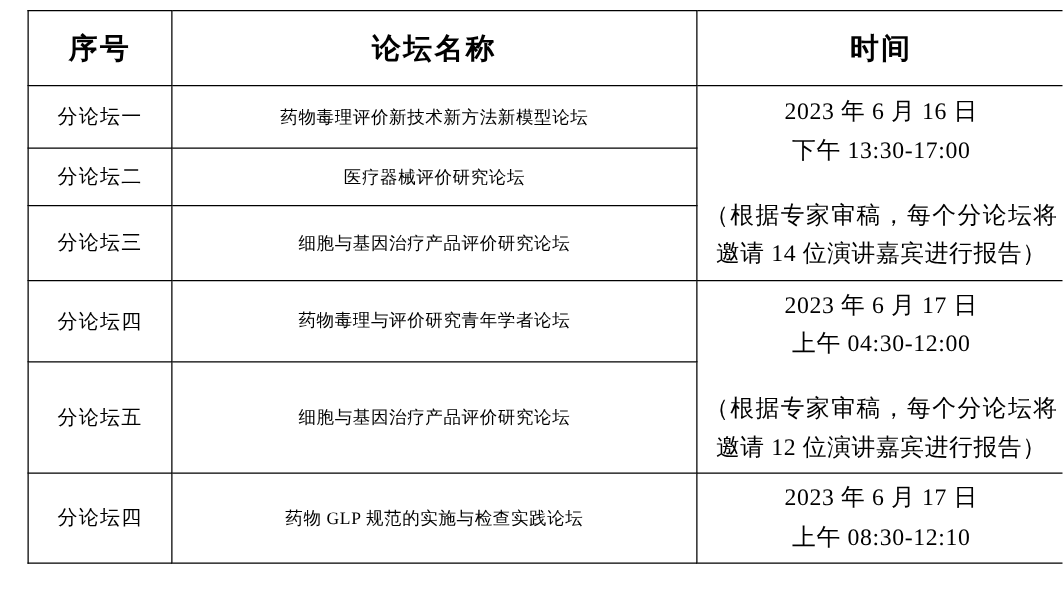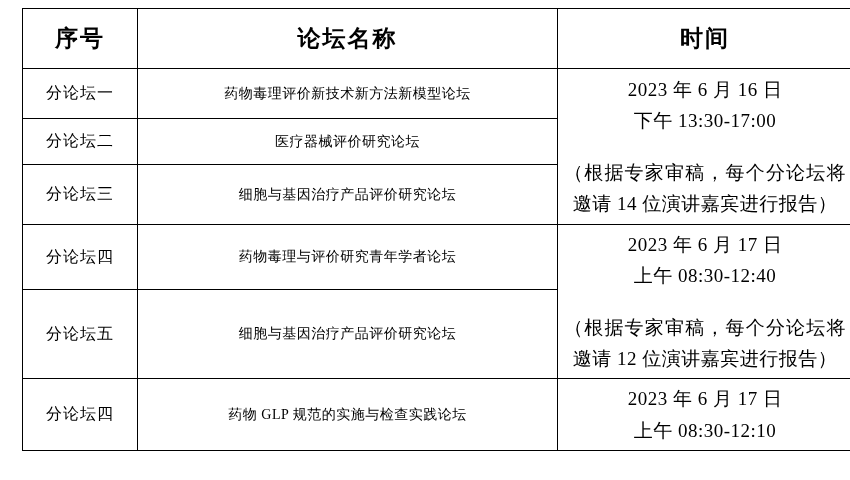--- a/index.html
+++ b/index.html
@@ -106,21 +106,21 @@
       </tr>
       <tr class="r3">
         <td class="no-cell">分论坛三</td>
         <td class="name-cell">细胞与基因治疗产品评价研究论坛</td>
       </tr>
       <tr class="r4">
         <td class="no-cell">分论坛四</td>
         <td class="name-cell">药物毒理与评价研究青年学者论坛</td>
         <td class="time-cell" rowspan="2">
           <span class="time-block">2023 年 6 月 17 日</span>
-          <span class="time-block">上午 08:30-12:40</span>
+          <span class="time-block">上午 04:30-12:00</span>
           <span class="time-note">（根据专家审稿，每个分论坛将邀请 12 位演讲嘉宾进行报告）</span>
         </td>
       </tr>
       <tr class="r5">
         <td class="no-cell">分论坛五</td>
         <td class="name-cell">细胞与基因治疗产品评价研究论坛</td>
       </tr>
       <tr class="r6">
         <td class="no-cell">分论坛四</td>
         <td class="name-cell">药物 GLP 规范的实施与检查实践论坛</td>

